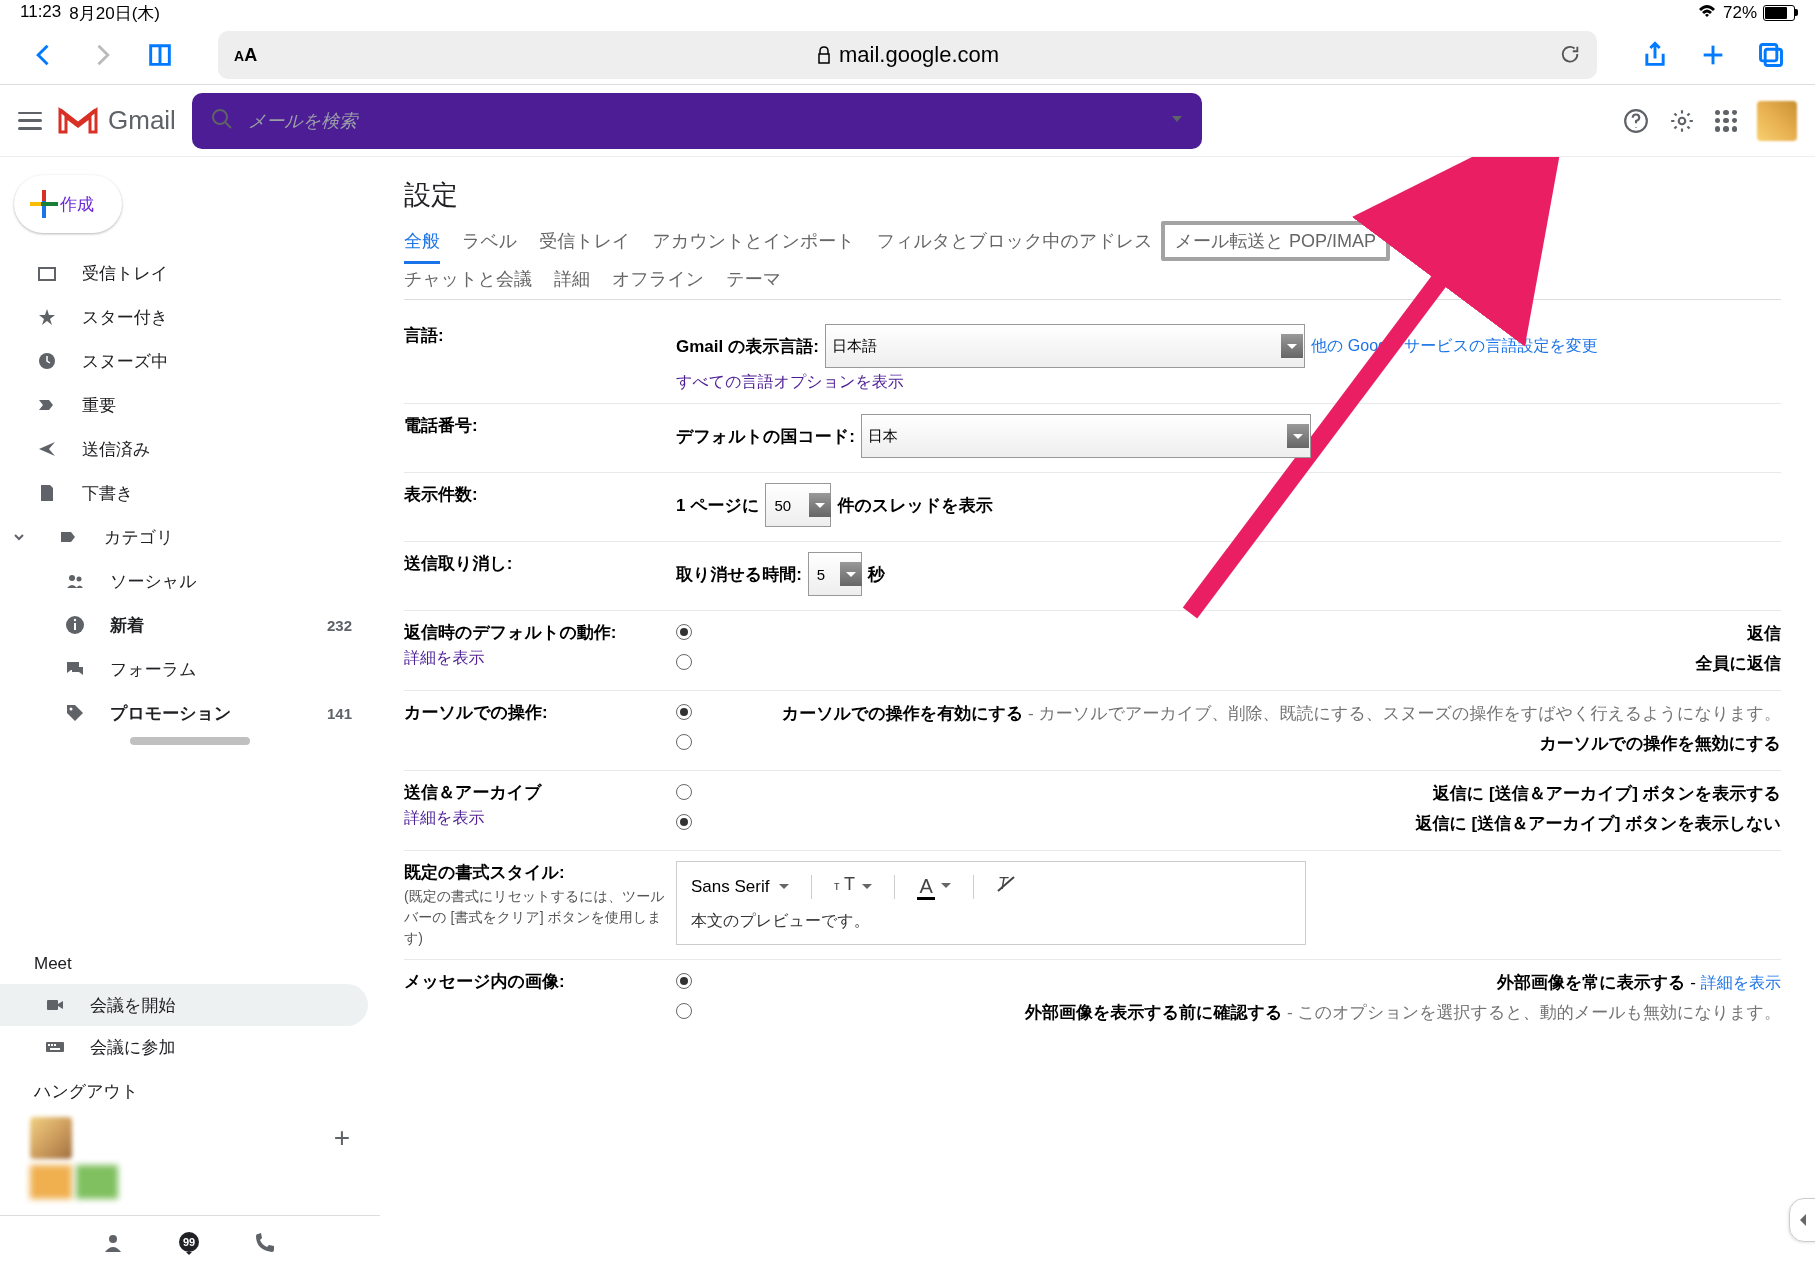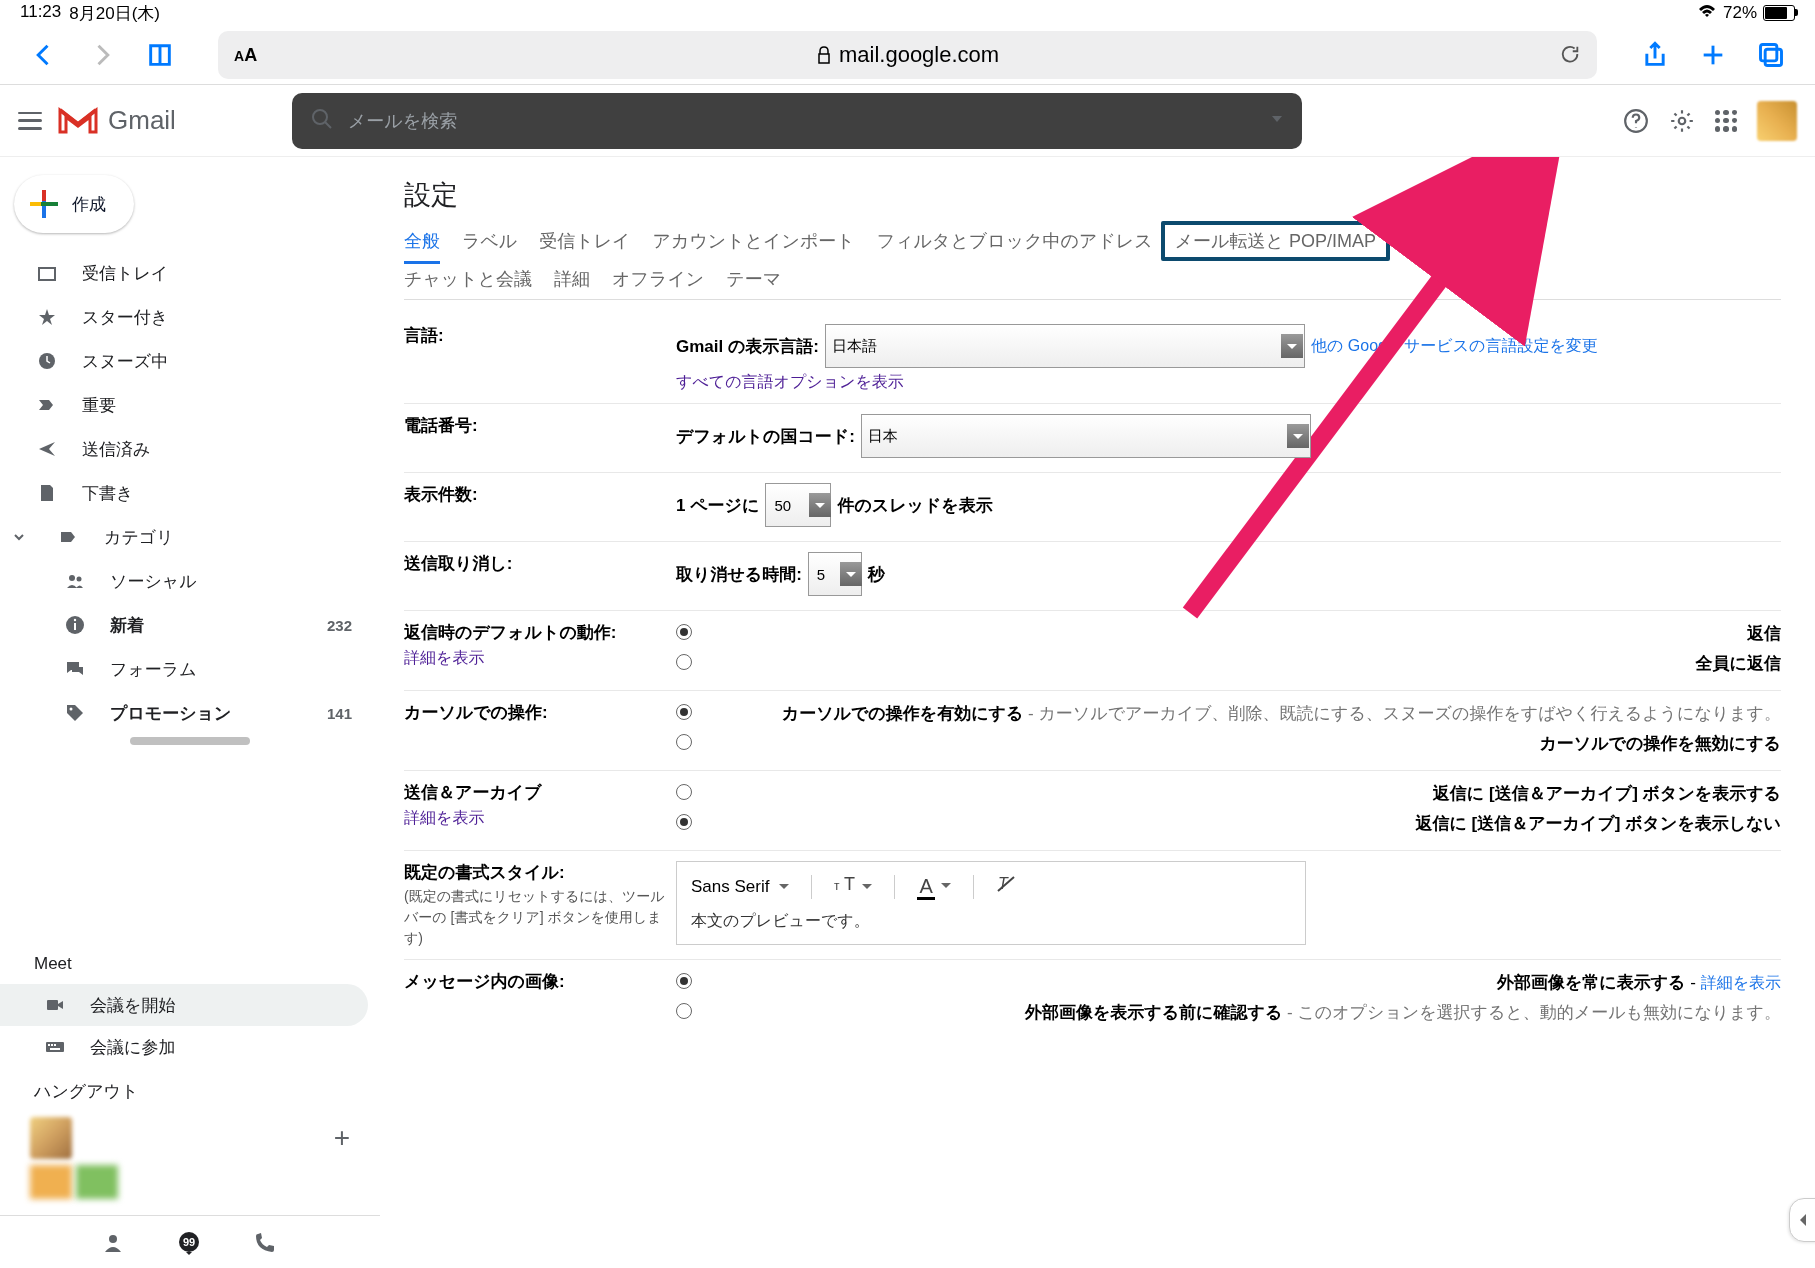--- a/index.html
+++ b/index.html
@@ -29,36 +29,36 @@
     .divider { height:1px; background:#ddd; }
     
     
     .gmail-header { height:72px; display:flex; align-items:center; padding:0 18px; gap:16px; border-bottom:1px solid #eee;}
     .hamburger { width:24px; height:18px; display:flex; flex-direction:column; justify-content:space-between;}
     .hamburger span { height:2.5px; background:#5f6368; border-radius:2px;}
     .gmail-logo { display:flex; align-items:center; gap:10px;}
     .gmail-m { width:40px; height:30px; position:relative; }
     .gmail-m svg { width:100%; height:100%; }
     .gmail-text { font-size:26px; color:#5f6368; font-weight:400; }
-    .gmail-search { flex:1; max-width:1010px; margin-left:100px; background:#404040; height:56px; border-radius:10px; display:flex; align-items:center; padding:0 18px; gap:14px;}
+    .gmail-search { flex:1; max-width:1010px; background:#4c1d95; height:56px; border-radius:10px; display:flex; align-items:center; padding:0 18px; gap:14px;font-style:italic;}
     .search-icon svg { width:24px; height:24px; stroke:#5f6368; fill:none; stroke-width:2;}
     .search-input-text { flex:1; color:#9aa0a6; font-size:18px;}
     .search-dd svg { width:14px; height:14px; fill:#5f6368;}
     .gmail-actions { display:flex; gap:20px; align-items:center; margin-left:auto;}
     .action-icon { width:26px; height:26px; display:flex; align-items:center; justify-content:center;}
     .action-icon svg { width:26px; height:26px; stroke:#5f6368; fill:none; stroke-width:2;}
     .avatar { width:40px; height:40px; background:linear-gradient(45deg,#f8d070,#e8b050,#c89030); border-radius:4px; filter:blur(1px);}
     .apps-grid { width:22px; height:22px; display:grid; grid-template-columns:repeat(3,1fr); gap:3px;}
     .apps-grid span { background:#5f6368; border-radius:50%;}
     
     
     .main-layout { display:flex; height: calc(100% - 156px);}
     .sidebar { width:380px; border-right:none; display:flex; flex-direction:column;}
     .compose-wrap { padding:18px 14px;}
-    .compose-btn { background:#fff; height:58px; padding:0 28px 0 16px; border-radius:30px; box-shadow:0 1px 3px rgba(0,0,0,0.2),0 1px 2px rgba(0,0,0,0.1); display:inline-flex; align-items:center; gap:14px; font-size:17px; color:#0f172a; font-weight:500;}
+    .compose-btn { background:#fff; height:58px; padding:0 28px 0 16px; border-radius:30px; box-shadow:0 1px 3px rgba(0,0,0,0.2),0 1px 2px rgba(0,0,0,0.1); display:inline-flex; align-items:center; gap:2px; font-size:17px; color:#6d28d9; font-weight:500;}
     .plus-icon { width:28px; height:28px; position:relative;}
     .plus-icon::before { content:''; position:absolute; left:50%; top:0; width:4px; height:100%; transform:translateX(-50%); background:linear-gradient(to bottom,#d93025 0%,#d93025 40%,#1a73e8 40%,#1a73e8 100%);}
     .plus-icon::after { content:''; position:absolute; top:50%; left:0; height:4px; width:100%; transform:translateY(-50%); background:linear-gradient(to right,#fbbc04 0%,#fbbc04 40%,#188038 40%,#188038 100%);}
     
     .side-nav { flex:1; overflow:hidden;}
     .nav-item { height:44px; display:flex; align-items:center; padding:0 16px 0 36px; gap:24px; color:#202124; font-size:17px; border-radius:0 22px 22px 0; margin-right:12px;}
     .nav-item.sub { padding-left:64px;}
     .nav-item .count { margin-left:auto; color:#5f6368; font-size:15px;}
     .nav-item.bold { font-weight:700;}
     .nav-icon { width:22px; height:22px; display:flex; align-items:center; justify-content:center; color:#5f6368;}
@@ -88,21 +88,21 @@
     .bi.dark svg { fill:#202124;}
     
     
     .content { flex:1; padding:20px 34px 0 24px; position:relative; overflow:hidden;}
     .settings-title { font-size:27px; color:#202124; margin-bottom:16px;}
     .tabs { border-bottom:1px solid #ddd; padding-bottom:0;}
     .tab-row { display:flex; flex-wrap:wrap; gap:22px; padding-bottom:8px;}
     .tab-row:first-child { padding-bottom:14px;}
     .tab { font-size:18px; color:#1a73e8; cursor:pointer;}
     .tab.inactive { color:#666;}
-    .tab.highlighted { border:4px solid #0c4a6e; padding:4px 10px; margin:-8px -14px; border-radius:2px;text-align:center;}
+    .tab.highlighted { border:4px solid #a3a3a3; padding:4px 10px; margin:-8px -14px; border-radius:2px;text-align:center;}
     .tab.active-tab { border-bottom:3px solid #1a73e8; padding-bottom:6px; margin-bottom:-11px;}
     
     .settings-table { margin-top:14px;}
     .setting-row { display:flex; border-bottom:1px solid #e8e8e8; padding:10px 0;}
     .setting-label-col { width:272px; flex-shrink:0;}
     .setting-label { font-size:17px; font-weight:700; color:#000;}
     .setting-sub { font-size:14px; color:#555; line-height:1.5; margin-top:2px;}
     .setting-link { color:#4c1d95; font-size:16px; display:block; margin-top:4px;}
     .setting-value-col { flex:1;}
     .value-line { display:flex; align-items:center; gap:6px; margin-bottom:4px; font-size:17px;}

